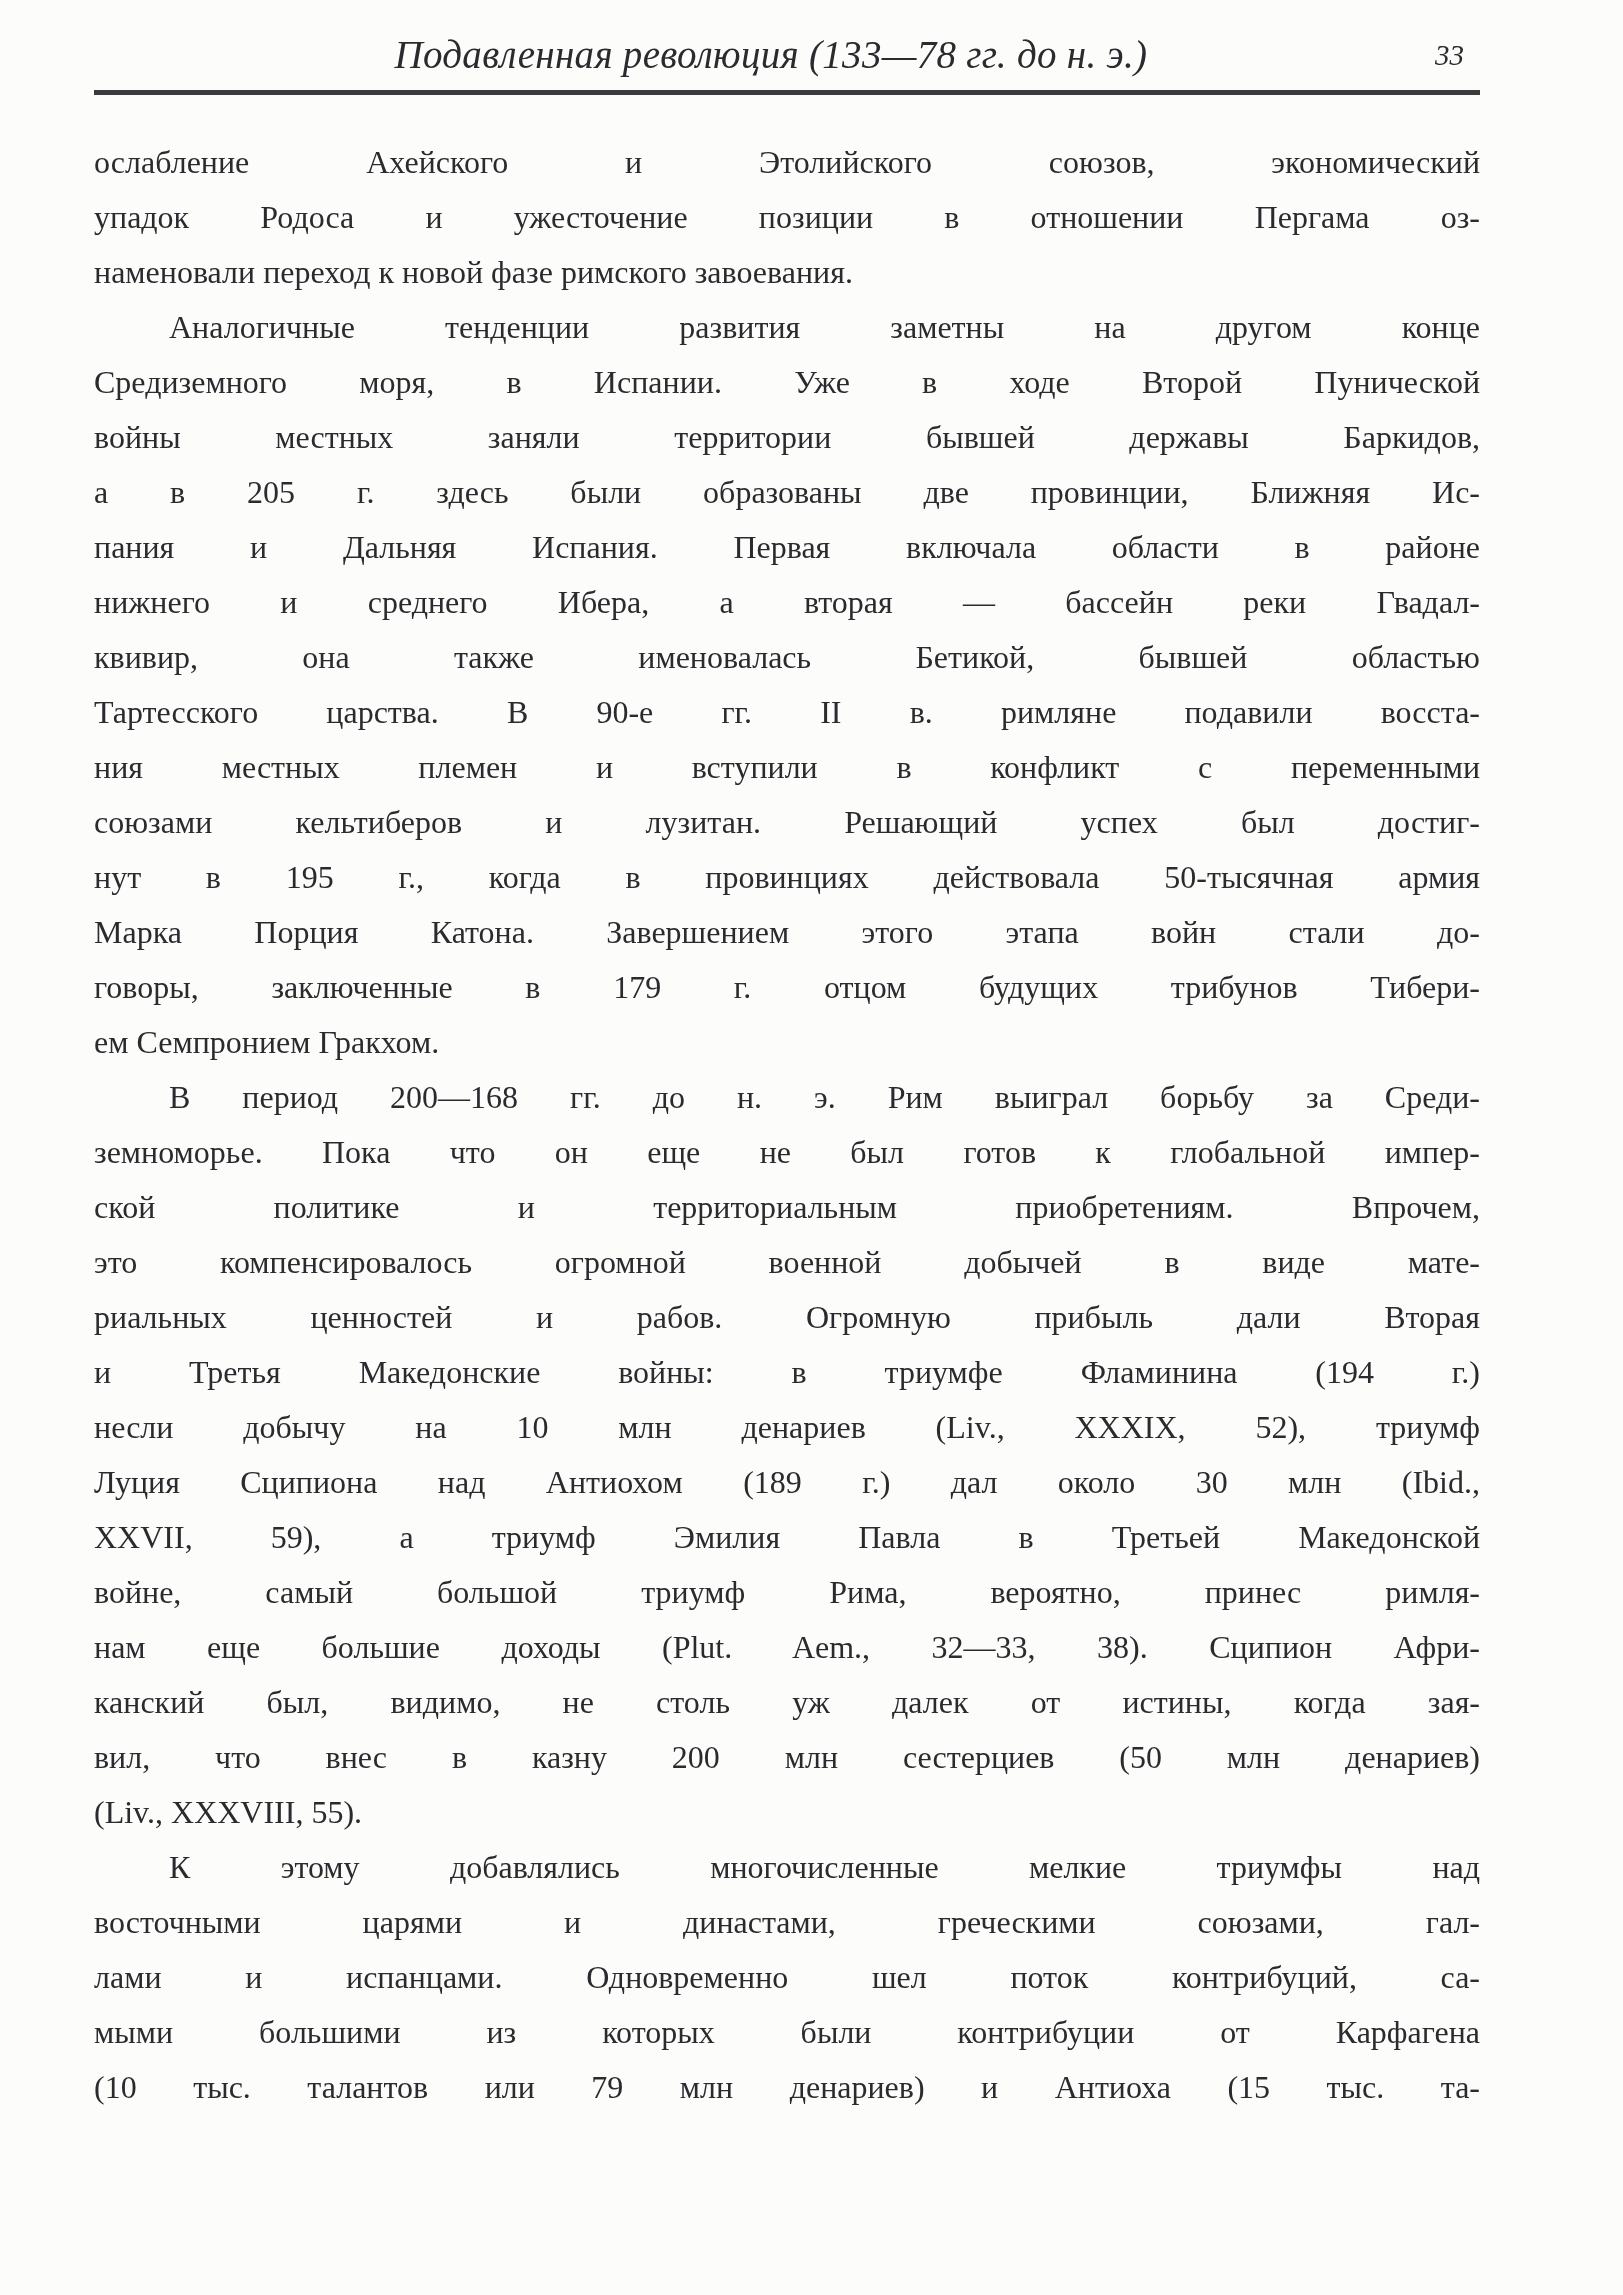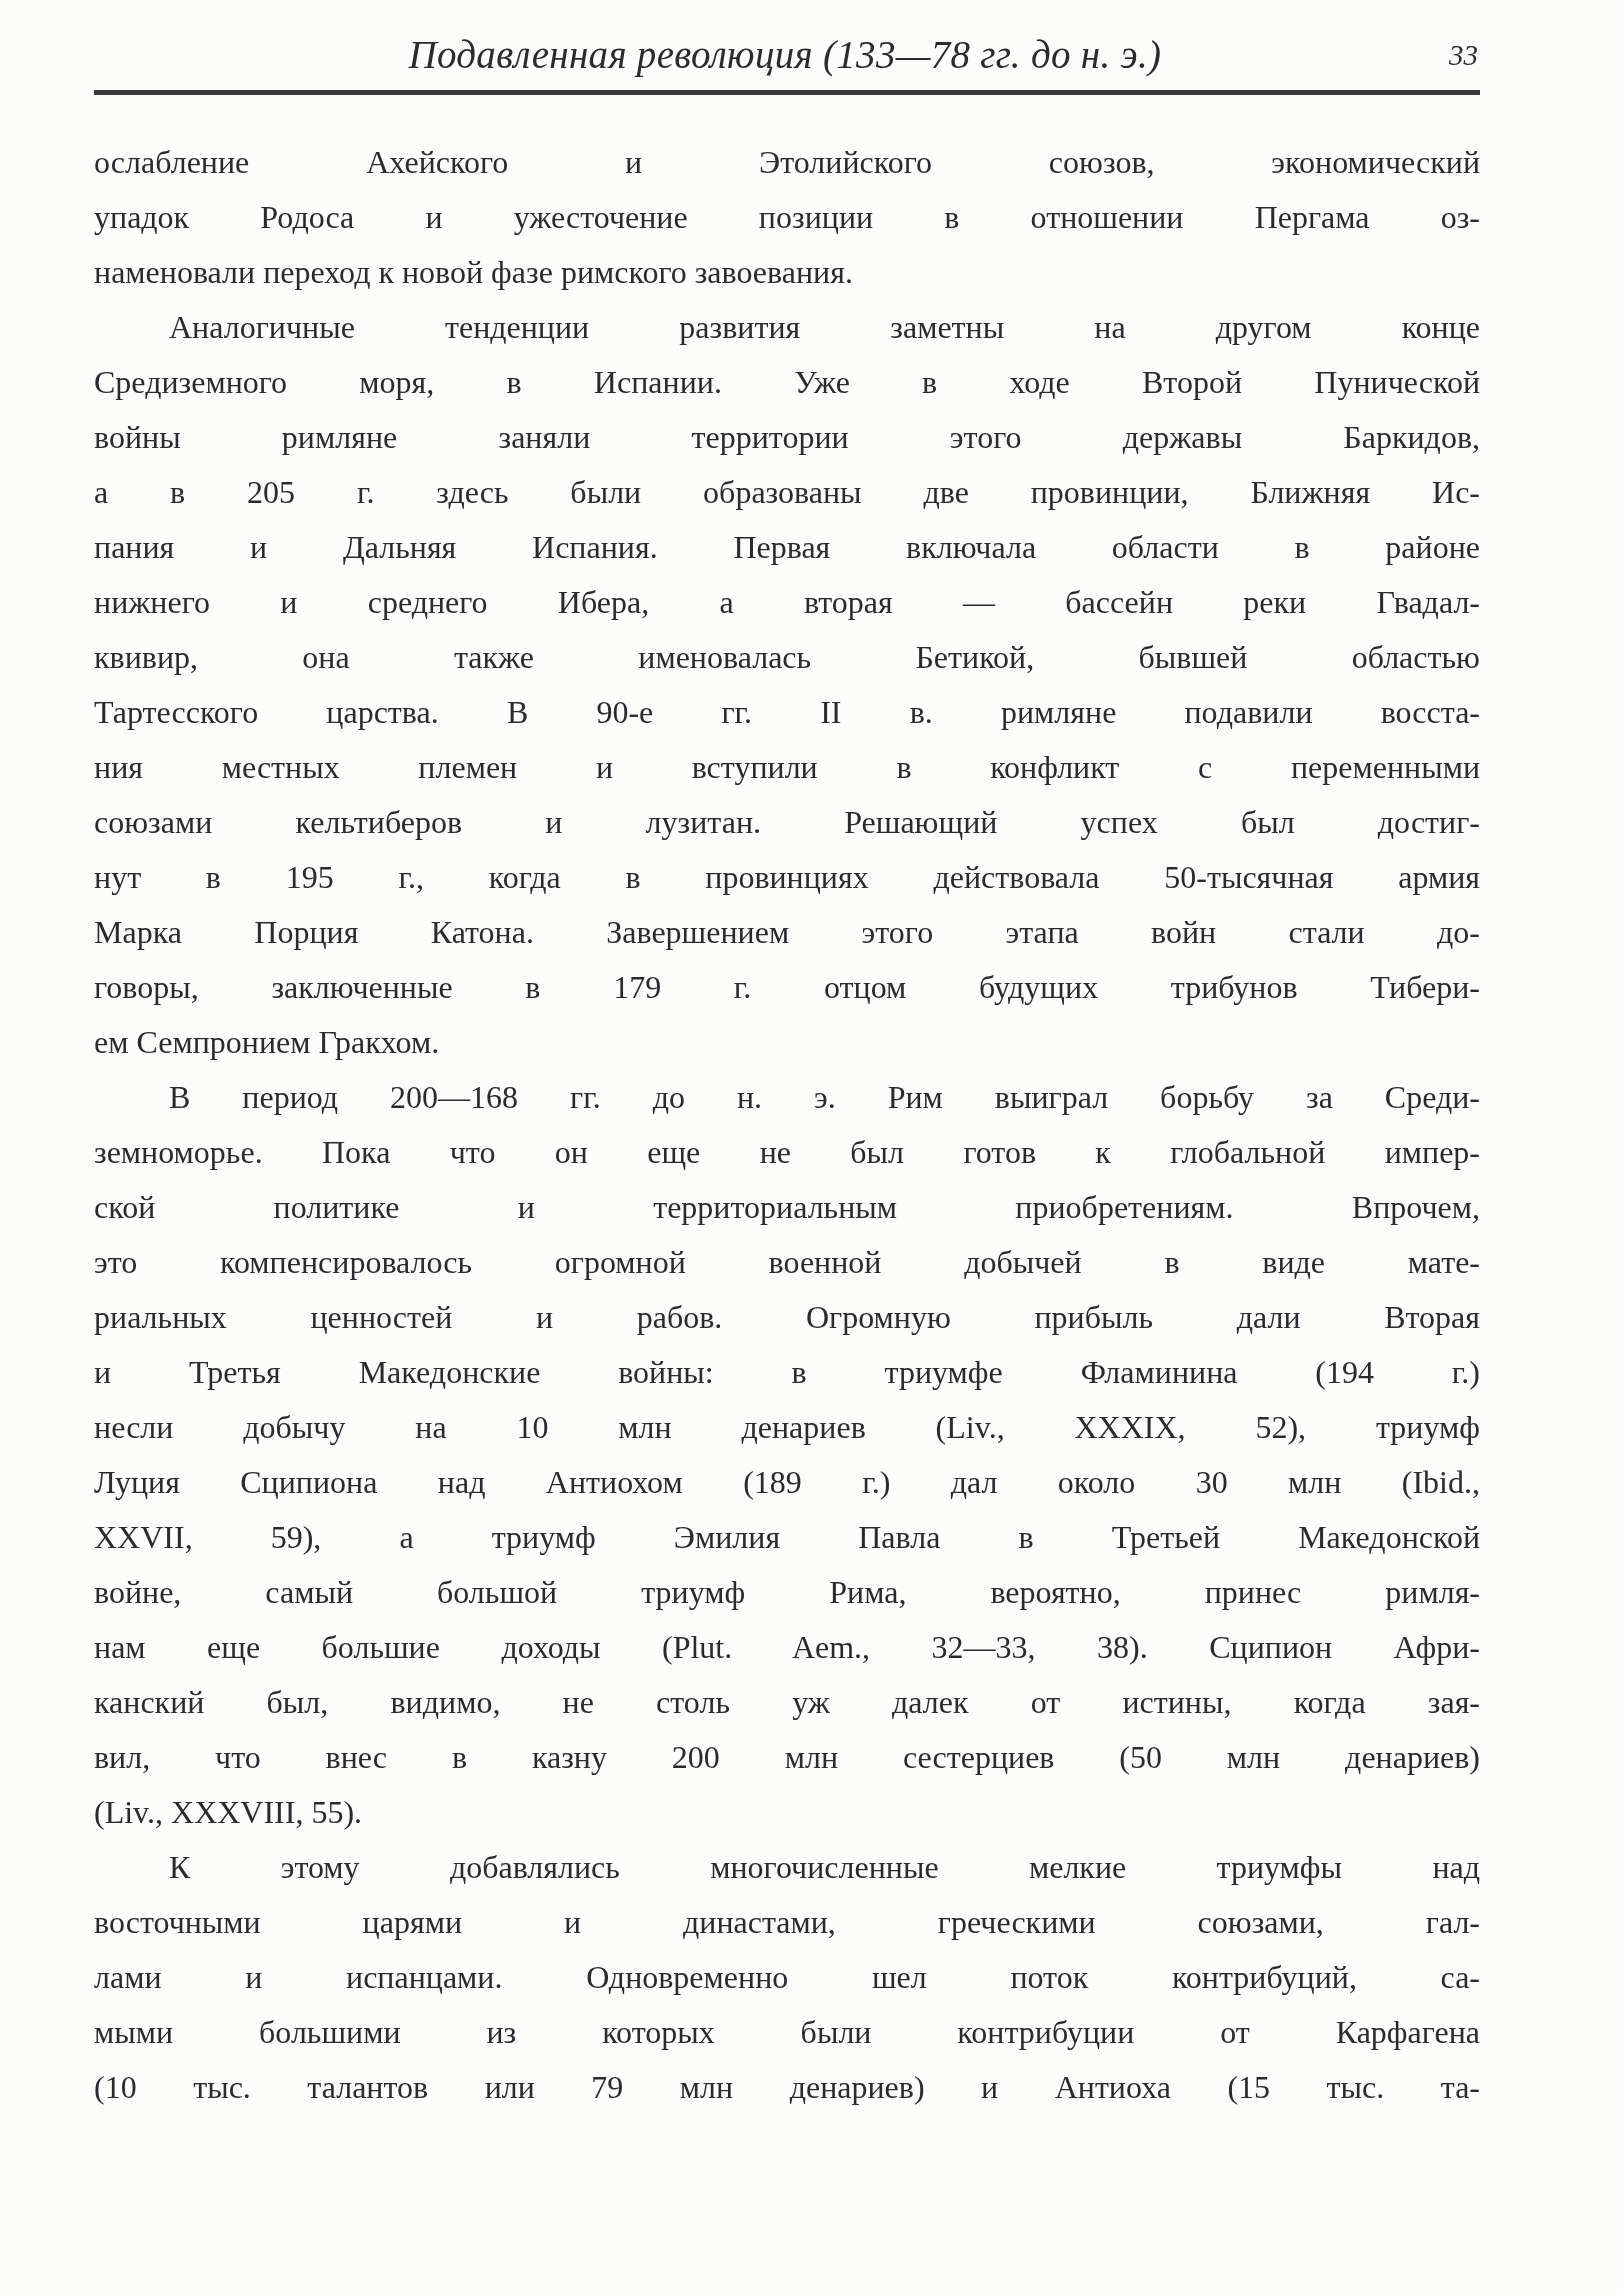--- a/index.html
+++ b/index.html
@@ -13,21 +13,21 @@
     height: 2295px;
     background: #fcfcfb;
     overflow: hidden;
     font-family: "Liberation Serif", "DejaVu Serif", serif;
     color: #2b2b2f;
   }
   
   .running-header {
     position: absolute;
     top: 30px;
-    left: 92px;
+    left: 78px;
     width: 1386px;
     height: 50px;
   }
   .header-title {
     text-align: center;
     font-style: italic;
     font-size: 39px;
     line-height: 50px;
     letter-spacing: 0.3px;
     white-space: nowrap;
@@ -85,21 +85,21 @@
 
     <div class="para">
       <div class="line">ослабление Ахейского и Этолийского союзов, экономический</div>
       <div class="line">упадок Родоса и ужесточение позиции в отношении Пергама оз-</div>
       <div class="line end">наменовали переход к новой фазе римского завоевания.</div>
     </div>
 
     <div class="para">
       <div class="line indent">Аналогичные тенденции развития заметны на другом конце</div>
       <div class="line">Средиземного моря, в Испании. Уже в ходе Второй Пунической</div>
-      <div class="line">войны римляне заняли территории этого державы Баркидов,</div>
+      <div class="line">войны местных заняли территории бывшей державы Баркидов,</div>
       <div class="line">а в 205 г. здесь были образованы две провинции, Ближняя Ис-</div>
       <div class="line">пания и Дальняя Испания. Первая включала области в районе</div>
       <div class="line">нижнего и среднего Ибера, а вторая — бассейн реки Гвадал-</div>
       <div class="line">квивир, она также именовалась Бетикой, бывшей областью</div>
       <div class="line">Тартесского царства. В 90-е гг. II в. римляне подавили восста-</div>
       <div class="line">ния местных племен и вступили в конфликт с переменными</div>
       <div class="line">союзами кельтиберов и лузитан. Решающий успех был достиг-</div>
       <div class="line">нут в 195 г., когда в провинциях действовала 50-тысячная армия</div>
       <div class="line">Марка Порция Катона. Завершением этого этапа войн стали до-</div>
       <div class="line">говоры, заключенные в 179 г. отцом будущих трибунов Тибери-</div>

